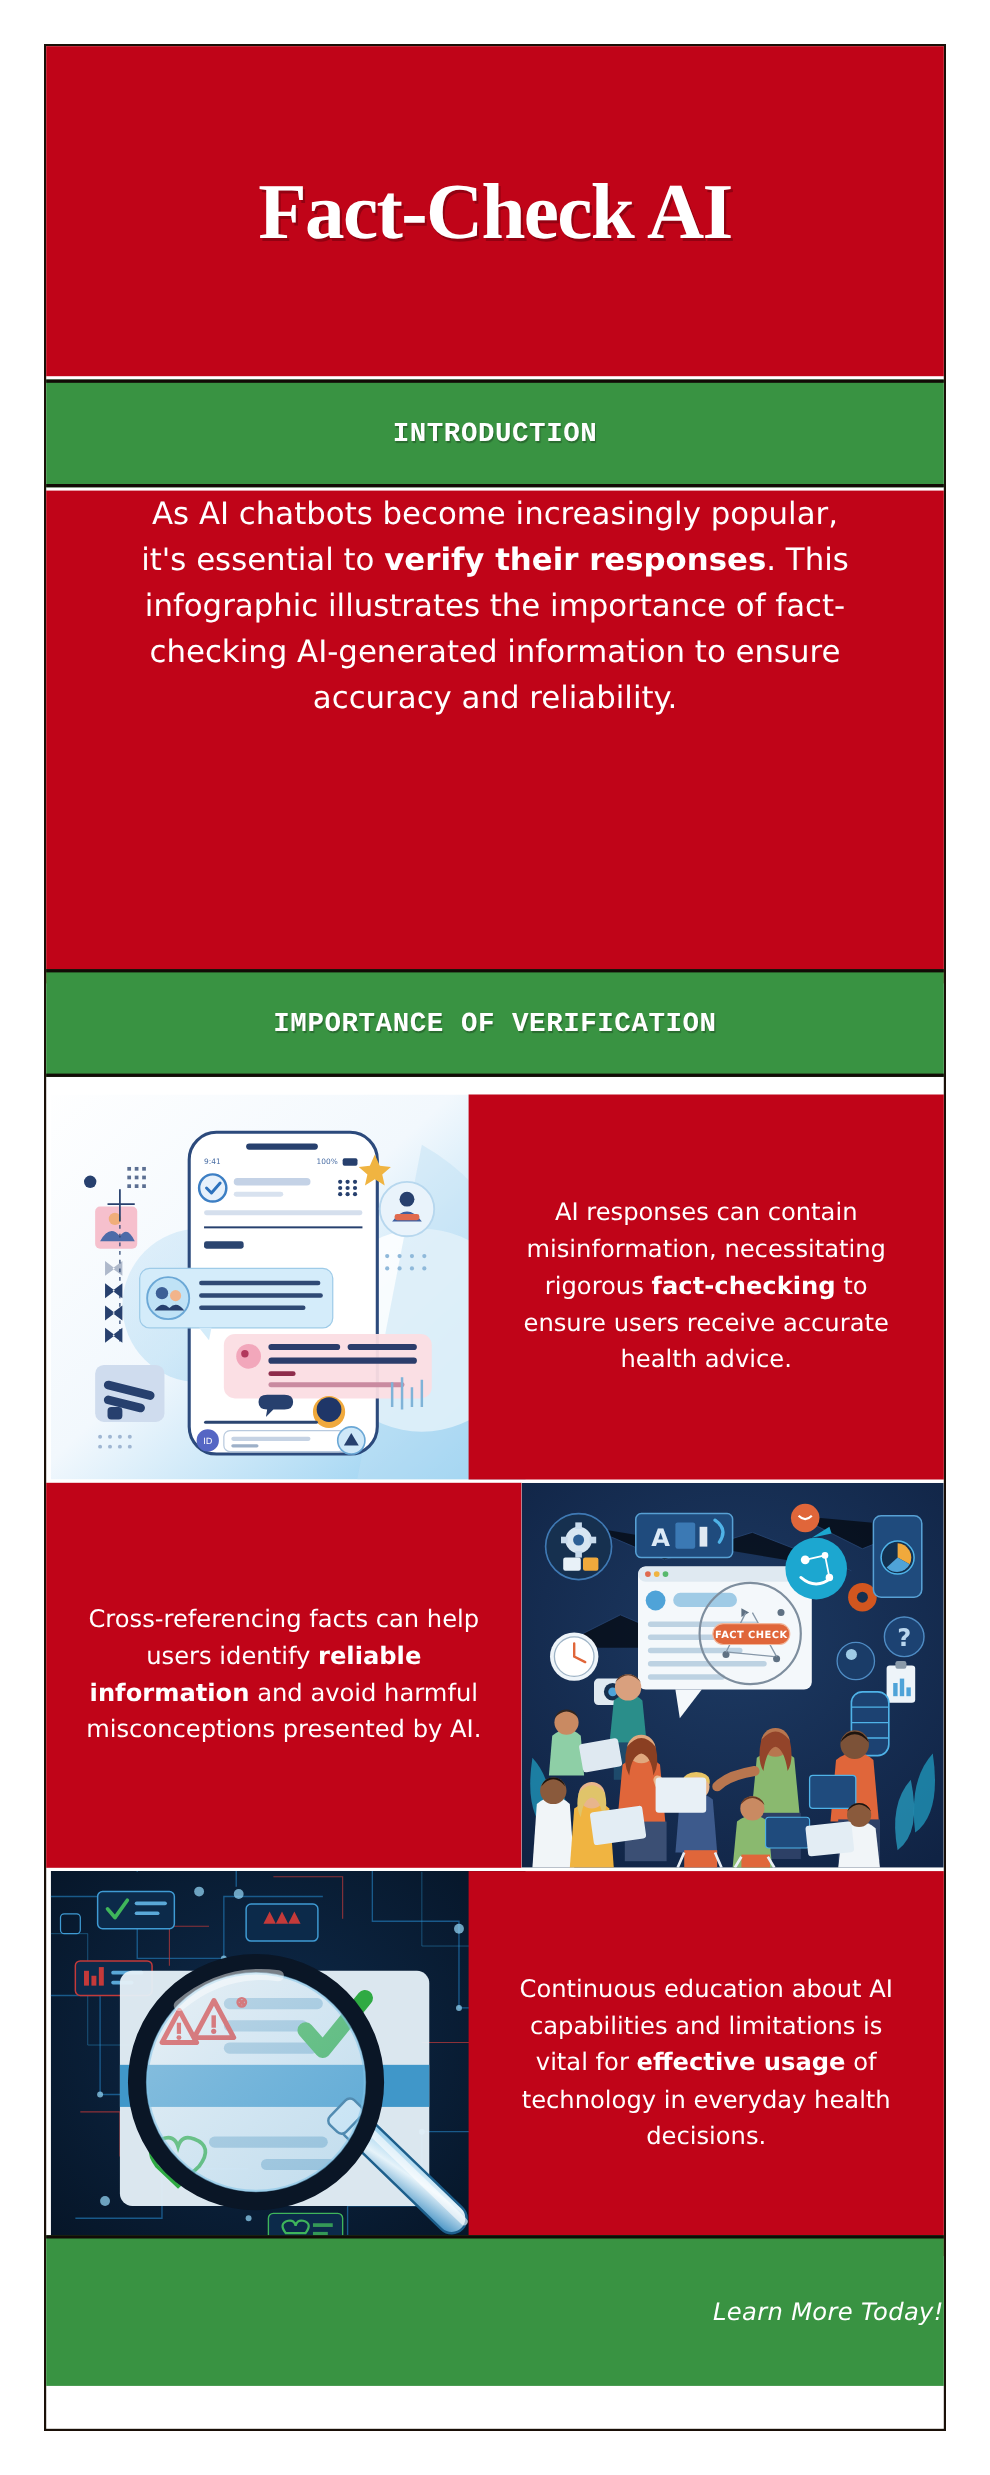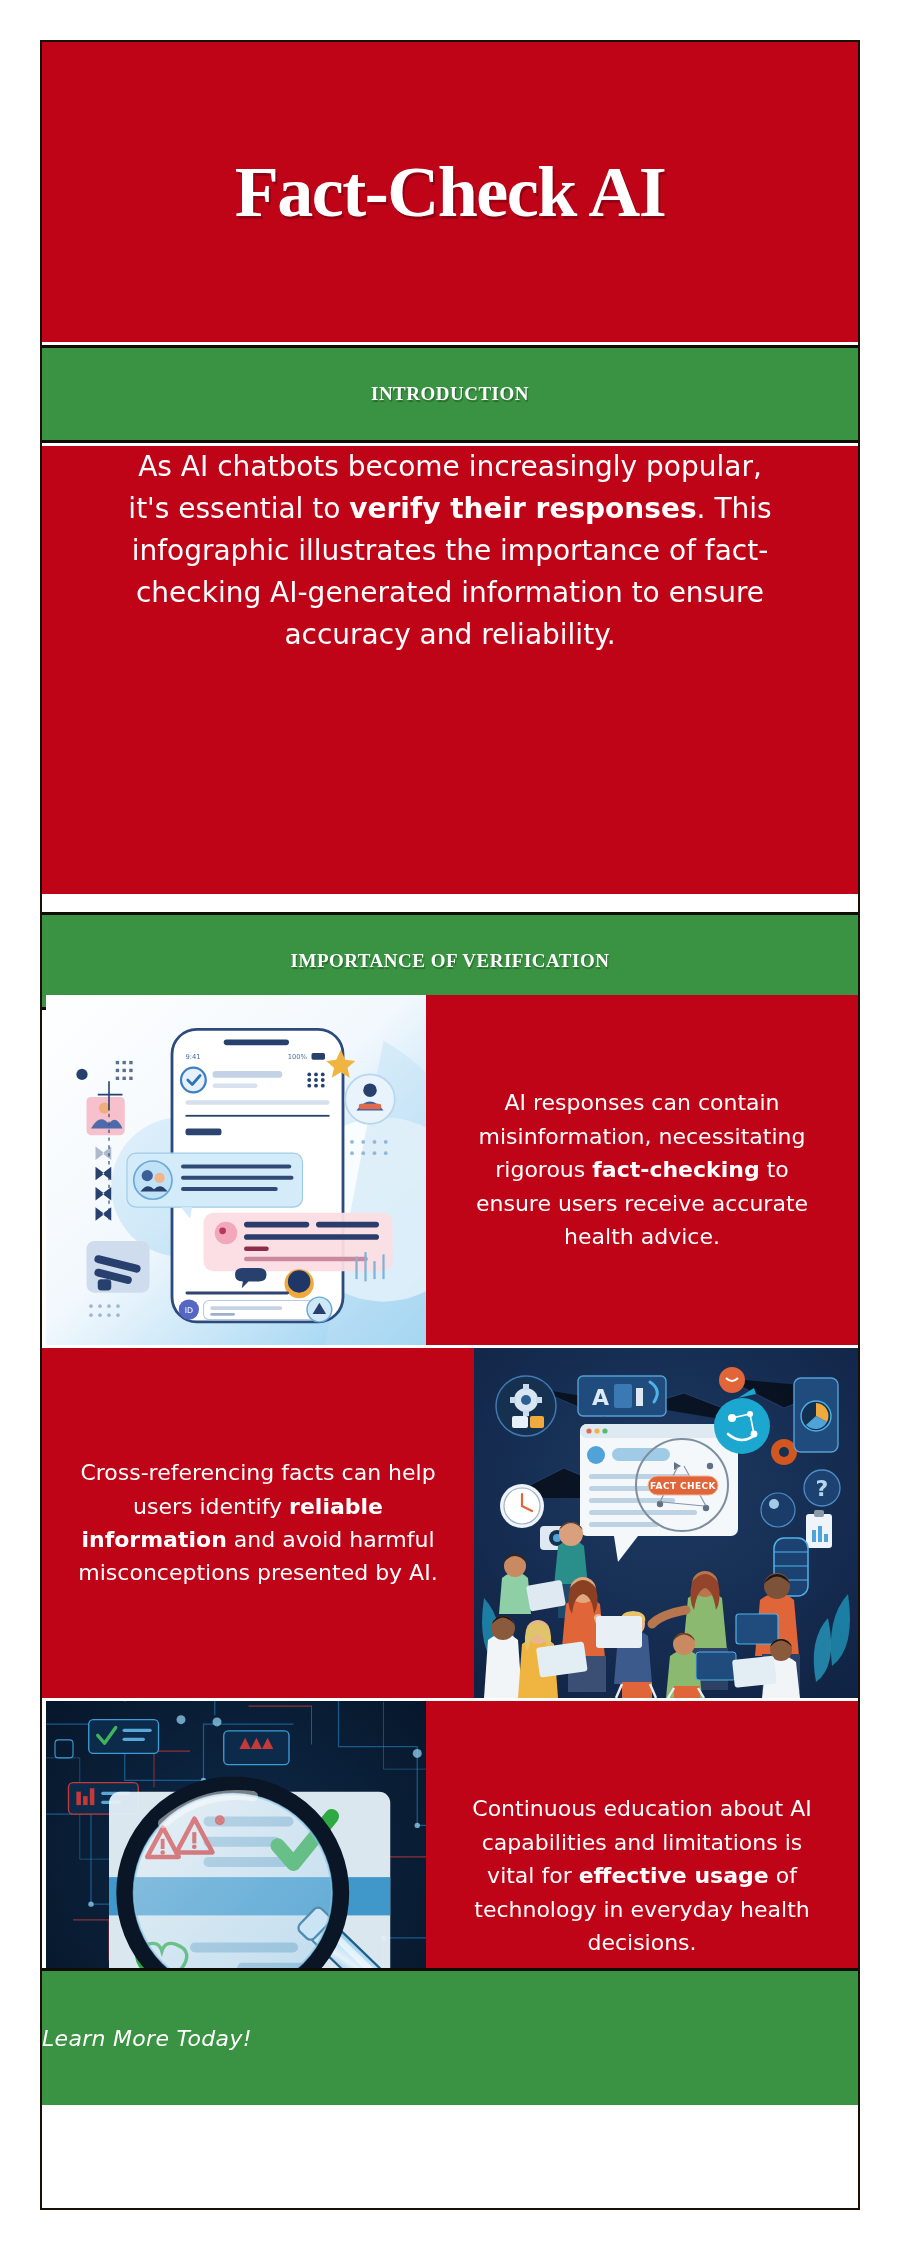--- a/index.html
+++ b/index.html
@@ -69,30 +69,30 @@
     width: 816px;
     height: 98px;
     display: flex;
     align-items: center;
     justify-content: center;
     border-top: 3px solid #120b06;
     border-bottom: 3px solid #120b06;
   }
   .band-label {
     color: #ffffff;
-    font-size: 19px;
+    font-size: 25px;
     font-weight: 800;
     letter-spacing: 0.5px;
     text-align: center;
     text-shadow: 1px 2px 1px rgba(0,0,0,0.28);
-    font-family: Liberation Serif, serif;
+    font-family: Liberation Mono, monospace;
     font-stretch: condensed;
   }
   .band-intro { top: 303px; }
-  .band-importance { top: 839px; margin-top: 31px; }
+  .band-importance { top: 839px; }
 
   
   .intro {
     left: 0; top: 404px;
     width: 816px; height: 448px;
     display: flex;
     justify-content: center;
     padding: 0 78px;
   }
   .intro-text {
@@ -132,25 +132,25 @@
     color: #ffffff;
     font-size: 22px;
     line-height: 1.52;
     text-align: center;
     font-family: "DejaVu Sans", sans-serif;
   }
   .cell-copy b { font-weight: 700; }
 
   
   .footer {
-    left: 0; top: 1926px;
+    left: 0; top: 1990px;
     width: 816px; height: 137px;
     display: flex;
     align-items: center;
-    justify-content: flex-start;
+    justify-content: flex-end;
     border-top: 3px solid #120b06;
   }
   .footer-text {
     color: #ffffff;
     font-size: 22px;
     font-style: italic;
     letter-spacing: 0.3px;
     text-align: center;
     font-family: "DejaVu Sans", sans-serif;
   }

